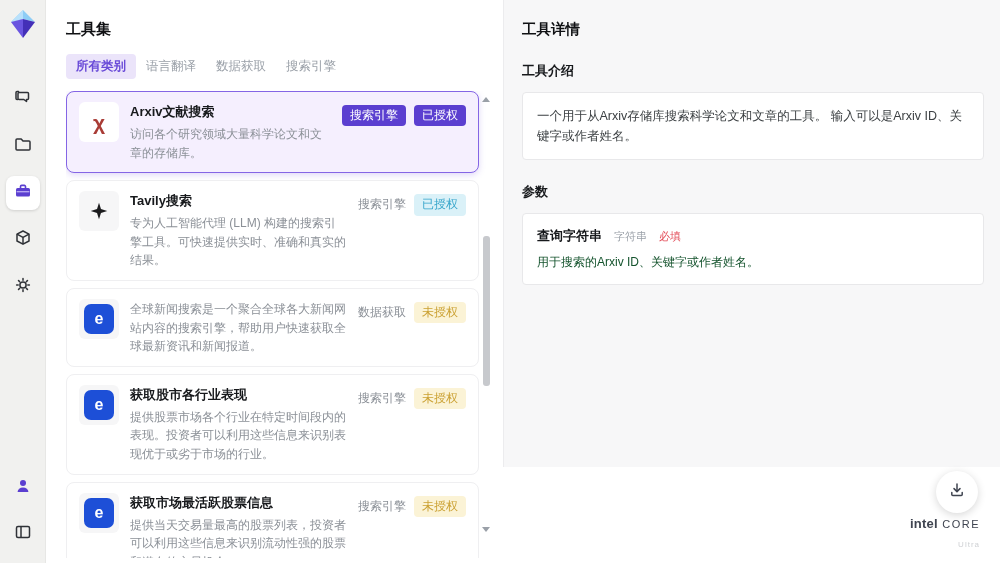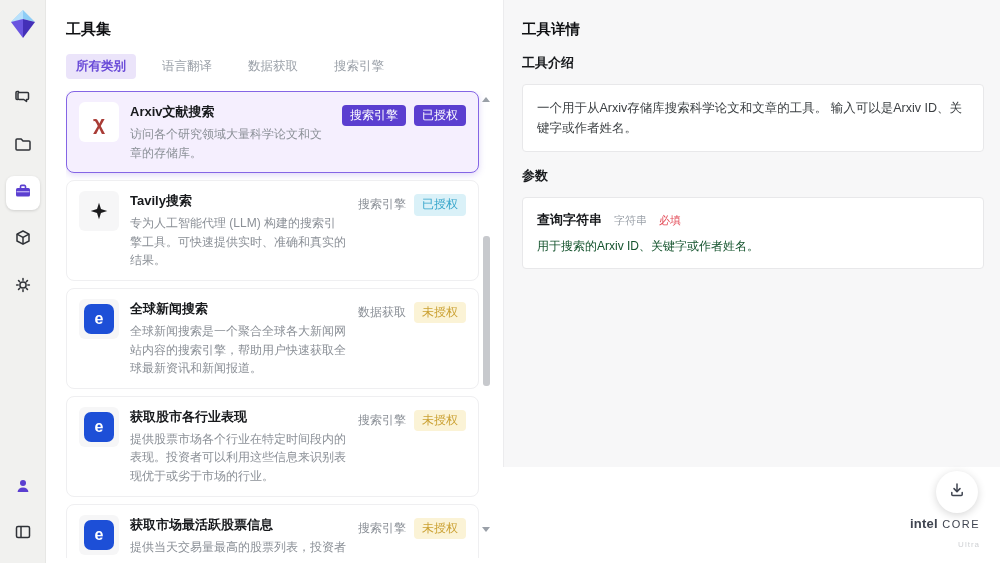--- a/index.html
+++ b/index.html
@@ -22,21 +22,21 @@
   }
   .rail-btn.active { background:#ffffff; box-shadow:0 1px 3px rgba(0,0,0,.14); }
   .rail-bottom { margin-top:auto; display:flex; flex-direction:column; gap:12px; align-items:center; }
 
   
   .panel-left {
     position:absolute; left:46px; top:0; width:457px; height:486px;
     background:#ffffff; padding:20px 12px 0 20px;
   }
   .page-title { font-size:15px; font-weight:700; color:#101114; }
-  .tabs { display:flex; gap:16px; margin-top:15px; font-size:12.5px; color:#9aa0a8; }
+  .tabs { display:flex; gap:0; margin-top:15px; font-size:12.5px; color:#9aa0a8; }
   .tab { padding:4px 10px; border-radius:4px; cursor:pointer; white-space:nowrap; }
   .tab.active { background:#ebe4fa; color:#6a4bd8; font-weight:700; }
 
   .tool-list { position:relative; margin-top:12px; height:467px; overflow:hidden; padding-right:12px; }
   .tool-item {
     display:flex; gap:11px; padding:10px 12px; margin-bottom:7px;
     background:#fff; border:1px solid #efeff1; border-radius:8px; cursor:pointer;
   }
   .tool-item.selected {
     background:#f5effe; border:1.5px solid #8465e5;
@@ -74,21 +74,21 @@
     position:absolute; right:1px; top:145px; width:7px; height:150px;
     background:#c7c9cd; border-radius:3px; cursor:pointer;
   }
 
   
   .panel-right {
     position:absolute; left:503px; top:0; width:497px; height:467px;
     background:#f7f7f8; border-left:1px solid #ececee; padding:20px 16px 0 18px;
   }
   .detail-title { font-size:14.5px; font-weight:700; color:#101114; }
-  .section-heading { font-size:13px; font-weight:700; color:#17191c; margin-top:15px; }
+  .section-heading { font-size:13px; font-weight:700; color:#17191c; margin-top:23px; }
   .card {
     margin-top:12px; background:#ffffff; border:1px solid #e8e8ea; border-radius:4px;
     padding:13px 14px;
   }
   .intro-text { font-size:12.5px; color:#3c4043; line-height:1.6; }
   .param-head { display:flex; align-items:baseline; gap:12px; }
   .param-name { font-size:13px; font-weight:700; color:#17191c; }
   .param-type { font-size:11px; color:#9aa0a8; }
   .param-required { font-size:11px; color:#e34d59; }
   .param-desc { font-size:12px; color:#14532d; margin-top:9px; }
@@ -219,21 +219,20 @@
         <span class="cat-text">搜索引擎</span>
         <span class="pill cyan">已授权</span>
       </div>
     </div>
 
     <div class="tool-item">
       <div class="tool-icon">
           <div class="blue-chip">e</div>
         </div>
       <div class="tool-main">
-        <div class="tool-title">全球新闻搜索</div>
         <div class="tool-desc">全球新闻搜索是一个聚合全球各大新闻网站内容的搜索引擎，帮助用户快速获取全球最新资讯和新闻报道。</div>
       </div>
       <div class="tool-side">
         <span class="cat-text">数据获取</span>
         <span class="pill yellow">未授权</span>
       </div>
     </div>
 
     <div class="tool-item">
       <div class="tool-icon">

